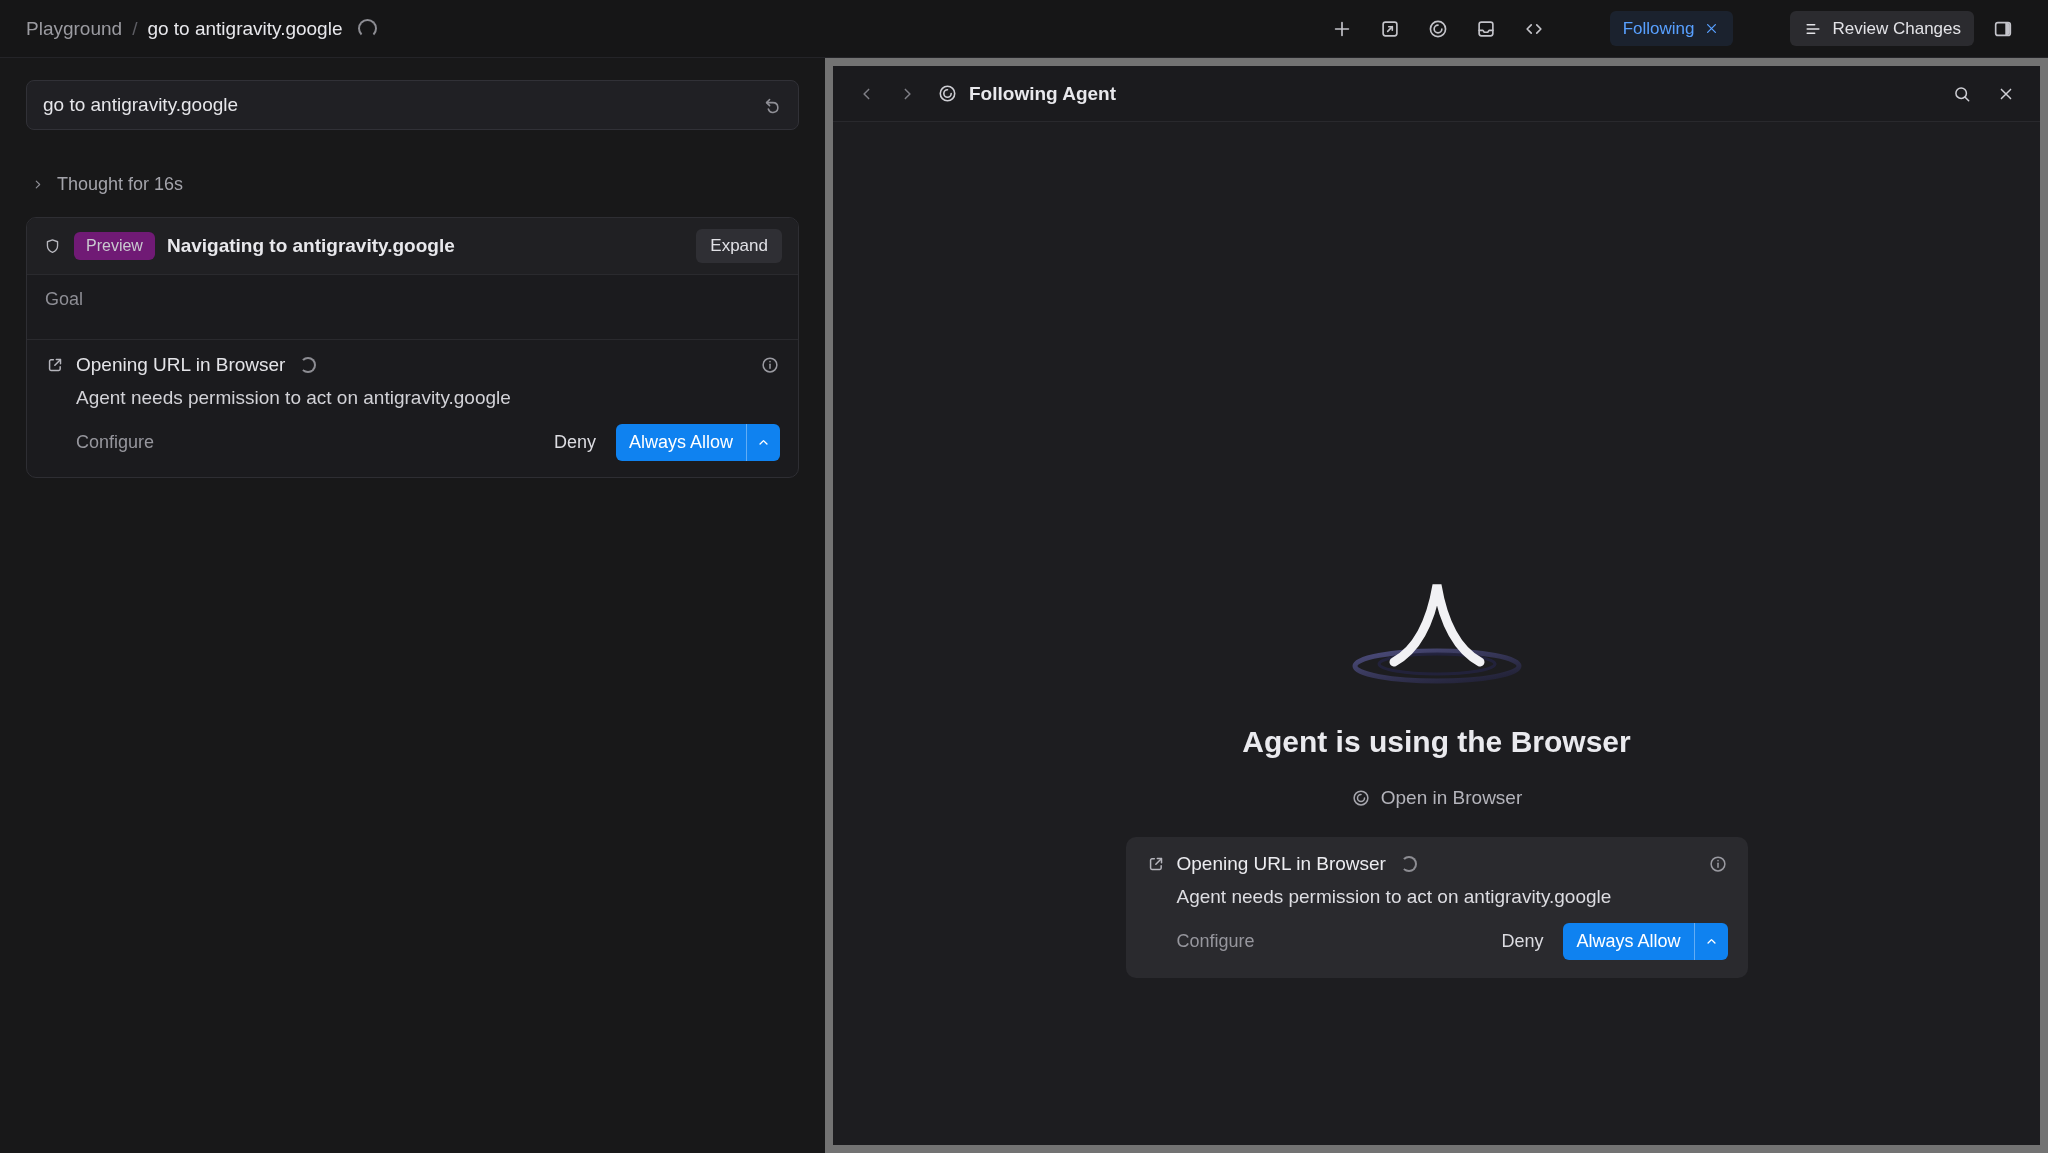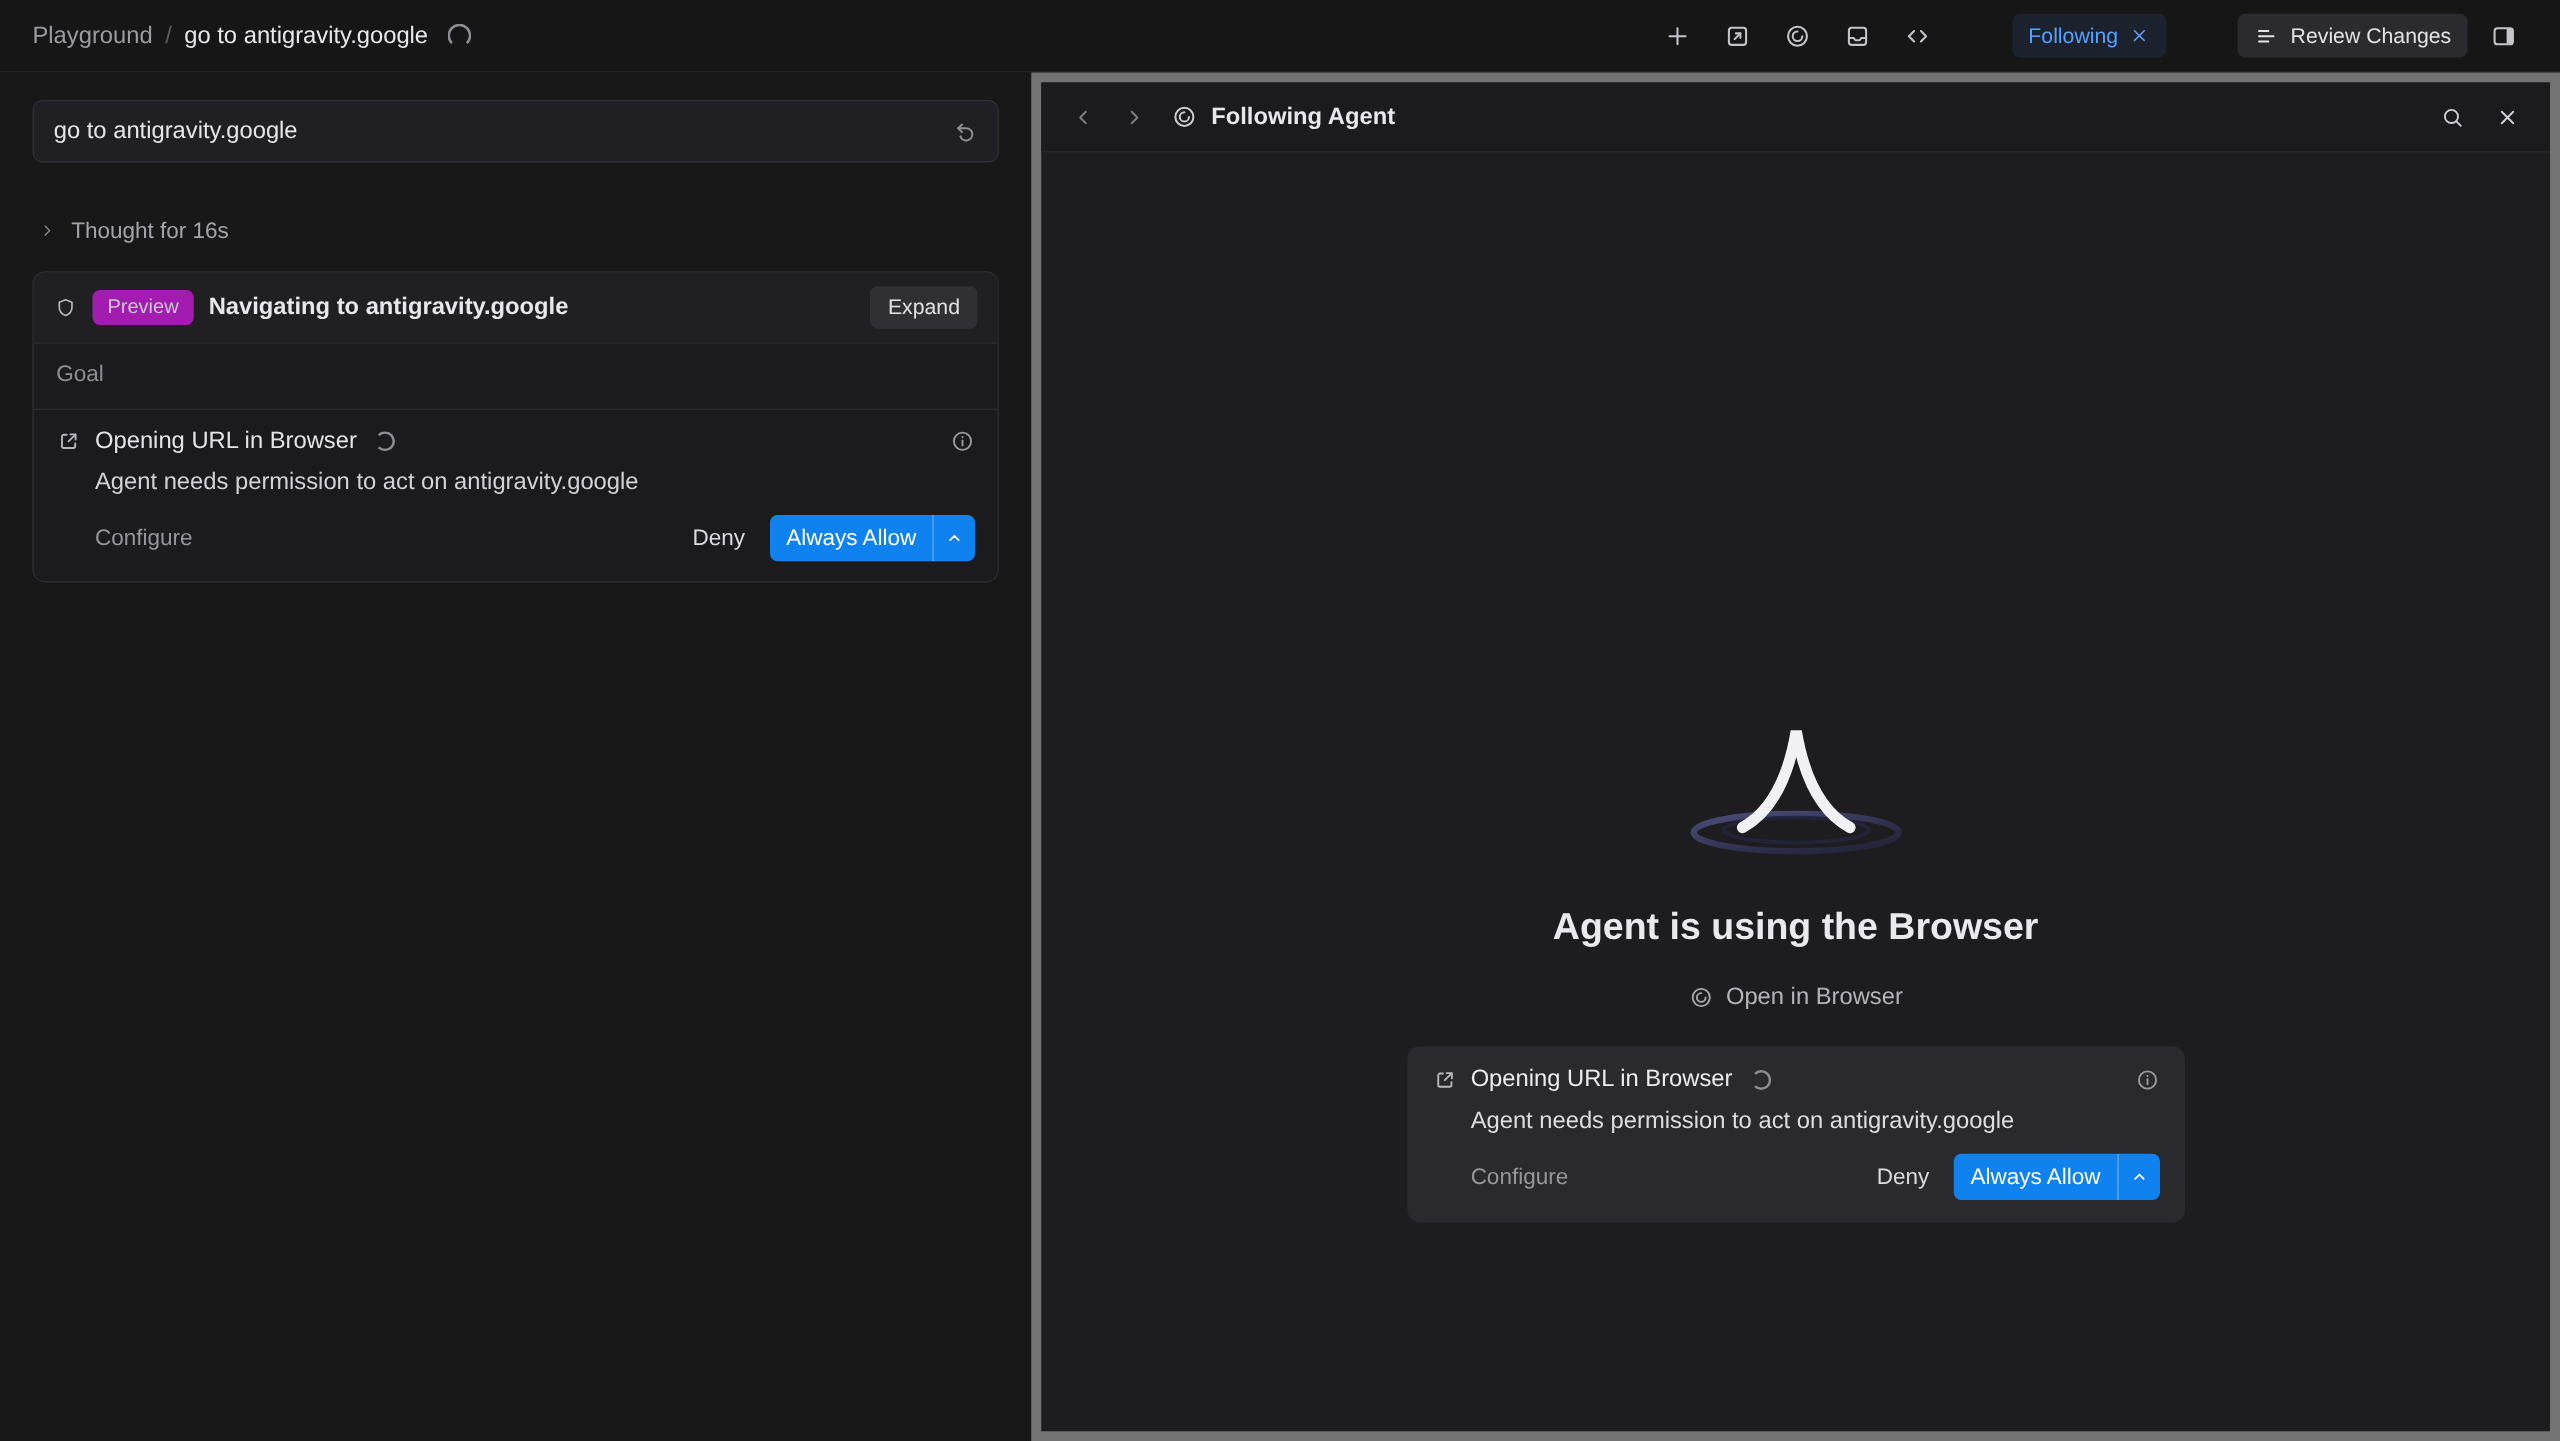--- a/index.html
+++ b/index.html
@@ -26,25 +26,25 @@
   
   .left-panel { width:825px; flex:0 0 825px; background:#181819; padding:22px 26px; overflow:hidden; }
   .prompt-box { height:50px; background:#202024; border:1px solid #313137; border-radius:8px; display:flex; align-items:center; padding:0 8px 0 16px; }
   .prompt-input { flex:1; background:transparent; border:none; outline:none; color:#e6e6ea; font-size:19px; font-family:inherit; }
   .undo-btn { width:36px; height:36px; display:flex; align-items:center; justify-content:center; border-radius:6px; color:#8f8f96; cursor:pointer; }
   .thought-row { display:flex; align-items:center; gap:12px; margin:44px 0 0 4px; color:#a4a4ab; font-size:18px; cursor:pointer; }
   .thought-row .chev { color:#8e8e95; }
 
   .task-card { margin-top:22px; border:1px solid #2e2e33; border-radius:10px; background:#1b1b1e; overflow:hidden; }
   .card-header { display:flex; align-items:center; gap:12px; padding:11px 16px; background:#202023; border-bottom:1px solid #2a2a2e; }
-  .badge { background:#a21caf; color:#c9c9cf; font-size:16px; padding:5px 12px; border-radius:6px; }
+  .badge { background:#701a75; color:#c9c9cf; font-size:16px; padding:5px 12px; border-radius:6px; }
   .card-title { font-size:19px; font-weight:600; color:#e8e8ec; }
   .expand-btn { margin-left:auto; background:#2f2f34; color:#e1e1e6; font-size:17px; padding:7px 14px; border-radius:6px; border:none; cursor:pointer; font-family:inherit; }
   .goal-section { padding:14px 18px 16px; border-bottom:1px solid #2a2a2e; }
-  .goal-label { color:#8d8d94; font-size:18px; margin-bottom:1px; }
+  .goal-label { color:#8d8d94; font-size:18px; margin-bottom:13px; }
   .goal-text { color:#d8d8dd; font-size:19px; line-height:1.45; }
 
   .step-section { padding:14px 18px 16px; }
   .step-title-row { display:flex; align-items:center; gap:11px; }
   .step-icon { color:#b6b6bd; display:flex; }
   .step-title { font-size:19px; color:#e4e4e8; }
   .spinner { width:16px; height:16px; border-radius:50%; border:2px solid #8d8d93; border-left-color:transparent; margin-left:4px; animation:spin 1.2s linear infinite; }
   .info-btn { margin-left:auto; color:#9a9aa1; display:flex; cursor:pointer; }
   .permission-text { margin:11px 0 0 31px; color:#d2d2d7; font-size:19px; }
   .actions-row { display:flex; align-items:center; margin:15px 0 0 31px; }

